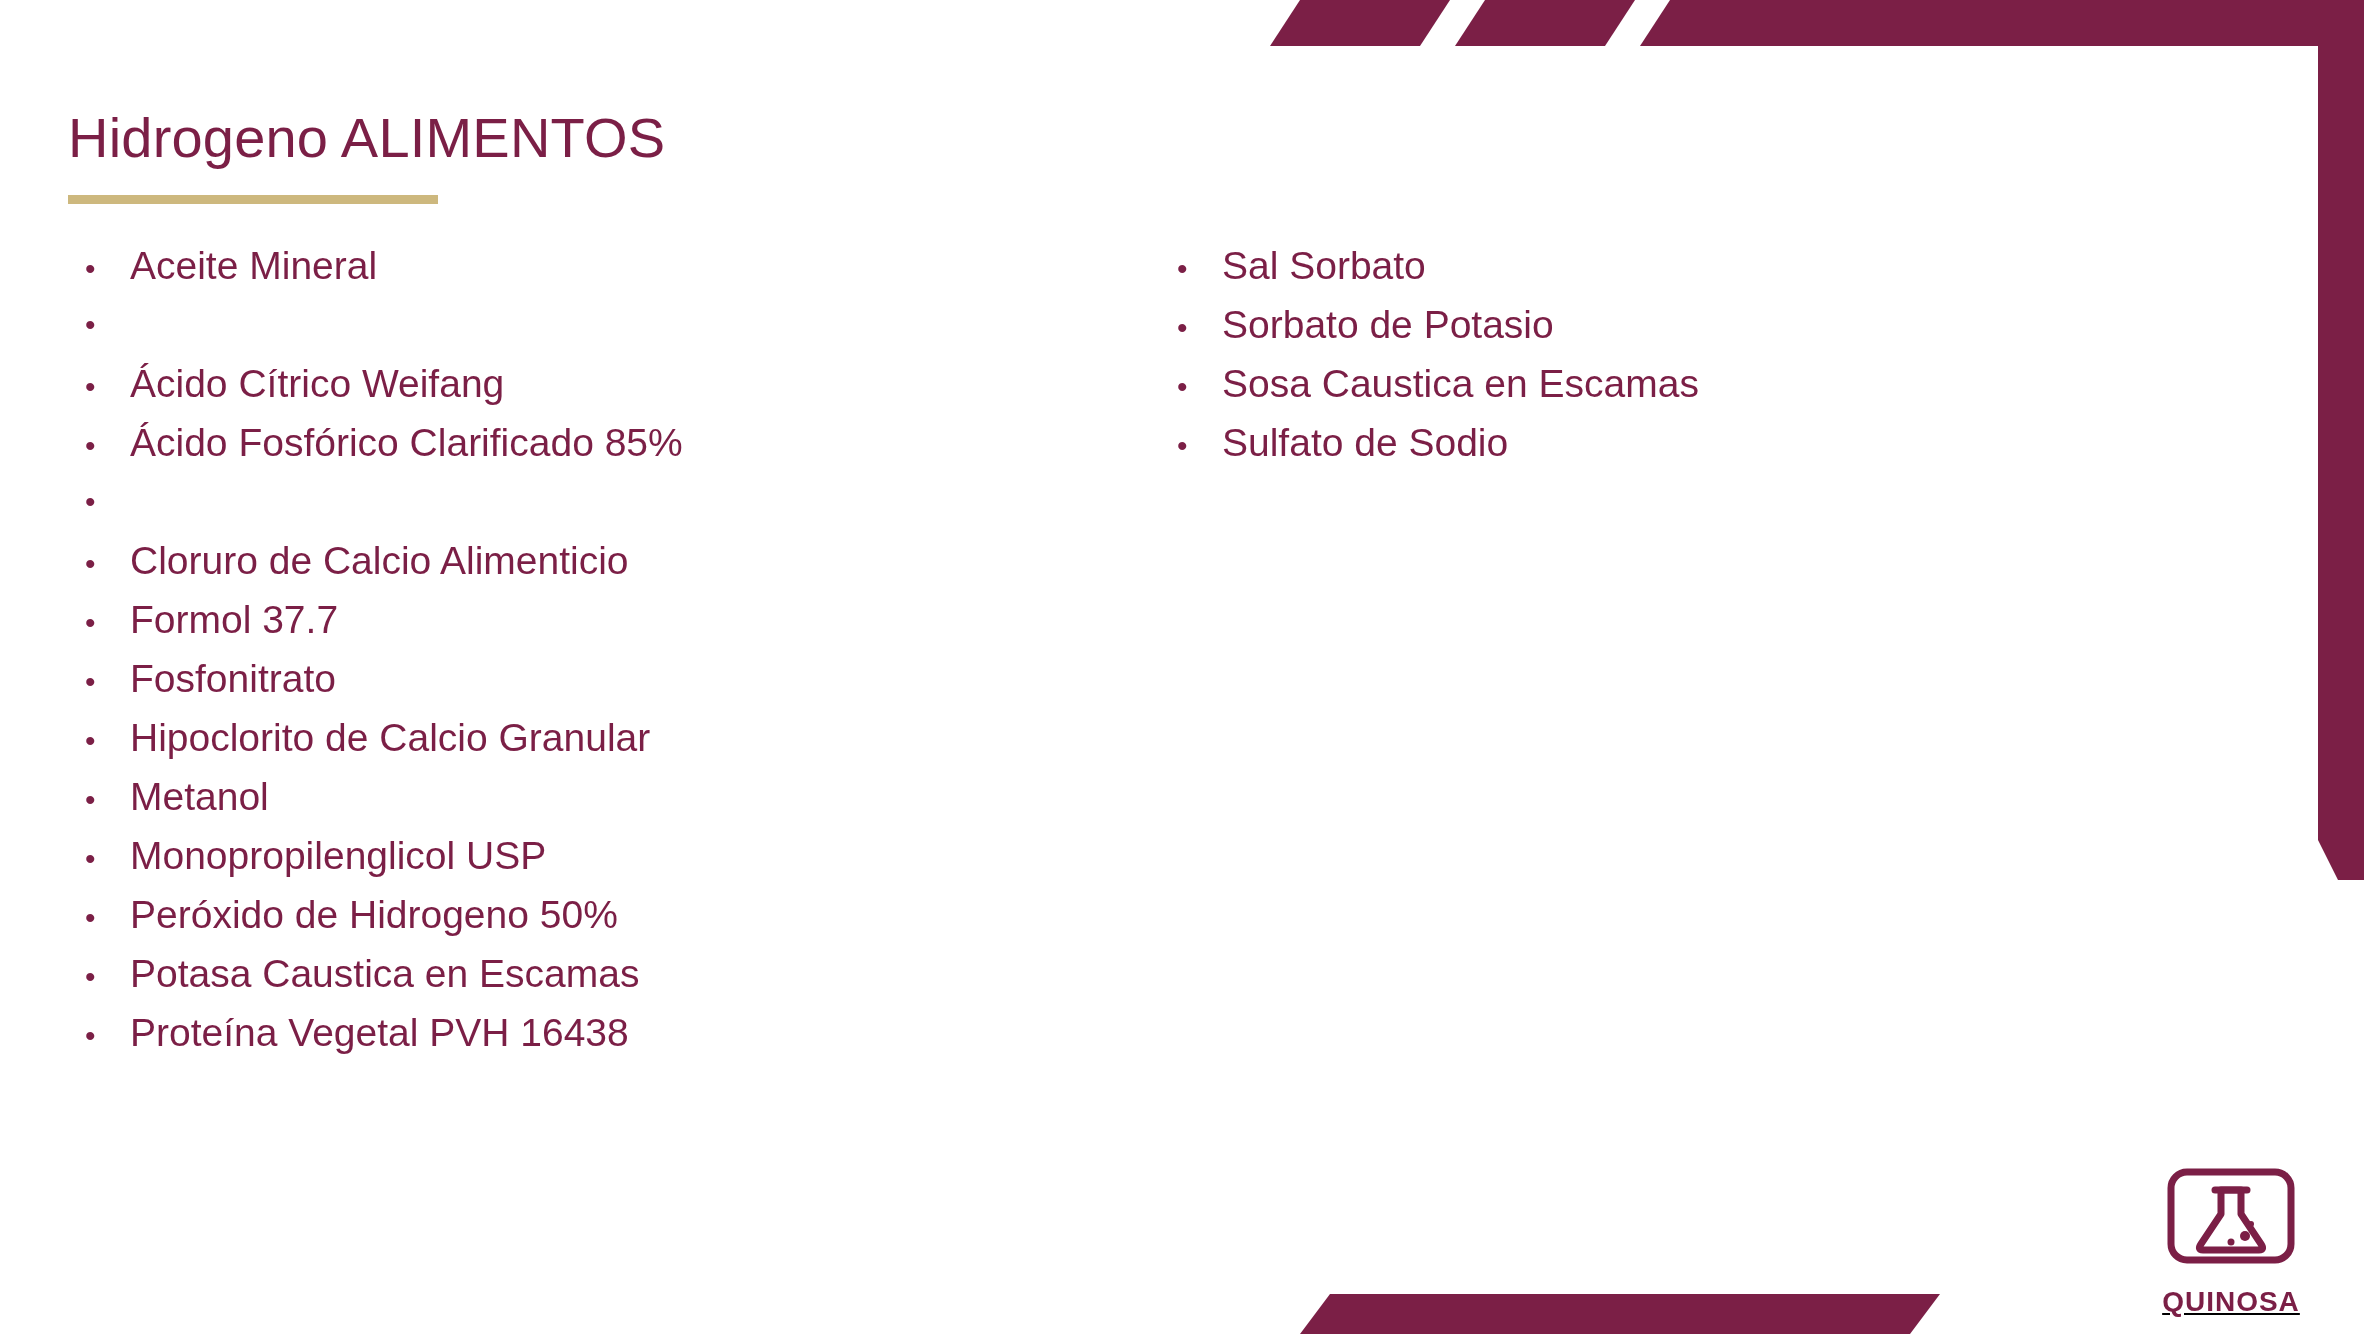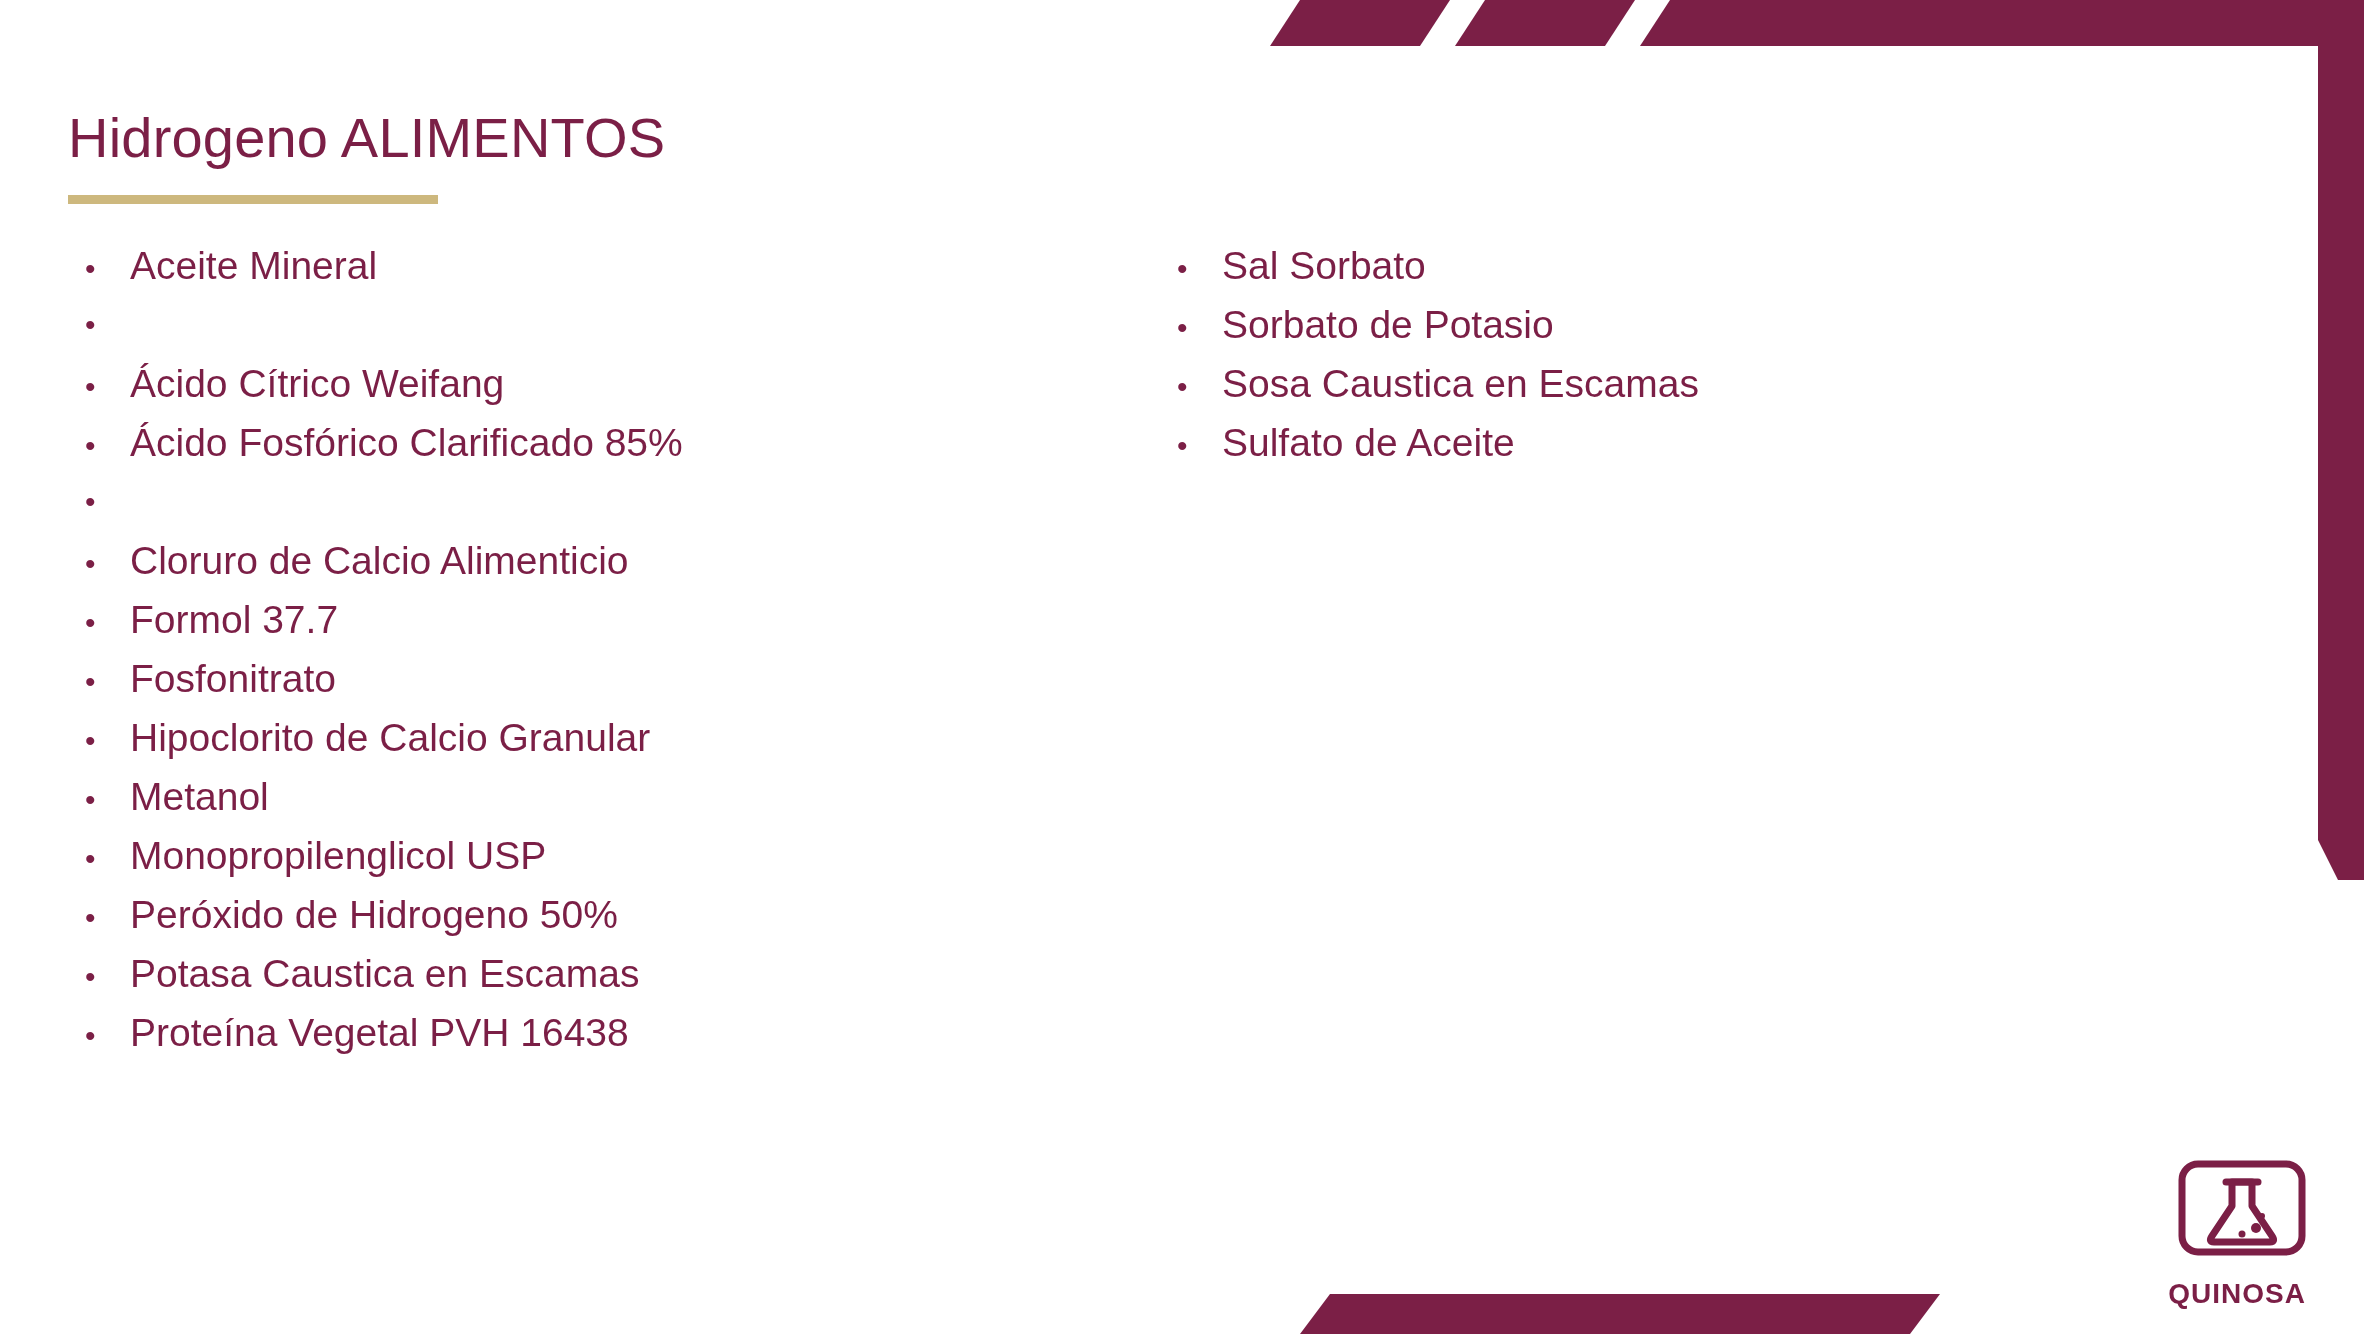--- a/index.html
+++ b/index.html
@@ -87,23 +87,24 @@
     text-align: left;
     padding-left: 17px;
     box-sizing: border-box;
     font-size: 30px;
   }
 
   
   .logo {
     position: absolute;
     right: 58px;
-    bottom: 24px;
+    bottom: 16px;
     width: 150px;
-    text-align: right;
+    text-align: center;
+    text-decoration: underline;
   }
   .logo-word {
     font-size: 28px;
     font-weight: 700;
     letter-spacing: 1px;
     margin-top: 2px;
   }
 </style>
 </head>
 <body style="background: rgb(255, 255, 255);">
@@ -203,21 +204,21 @@
     <li style="color: rgb(123, 31, 70);">
         <span class="dot">•</span>
         <span>Sorbato de Potasio</span>
       </li>
     <li style="color: rgb(123, 31, 70);">
         <span class="dot">•</span>
         <span>Sosa Caustica en Escamas</span>
       </li>
     <li style="color: rgb(123, 31, 70);">
         <span class="dot">•</span>
-        <span>Sulfato de Aceite</span>
+        <span>Sulfato de Sodio</span>
       </li>
   </ul>
 </div>
 
 <div class="logo">
   <div>
     <svg width="128" height="112" viewBox="0 0 128 112" xmlns="http://www.w3.org/2000/svg">
       <rect x="4" y="4" width="120" height="88" rx="16" ry="16" fill="none" stroke="#7B1F46" stroke-width="7"></rect>
       <path d="M54 22 L54 46 L34 76 Q30 82 36 82 L92 82 Q98 82 94 76 L74 46 L74 22 Z" fill="none" stroke="#7B1F46" stroke-width="7" stroke-linejoin="round"></path>
       <line x1="48" y1="22" x2="80" y2="22" stroke="#7B1F46" stroke-width="7" stroke-linecap="round"></line>

